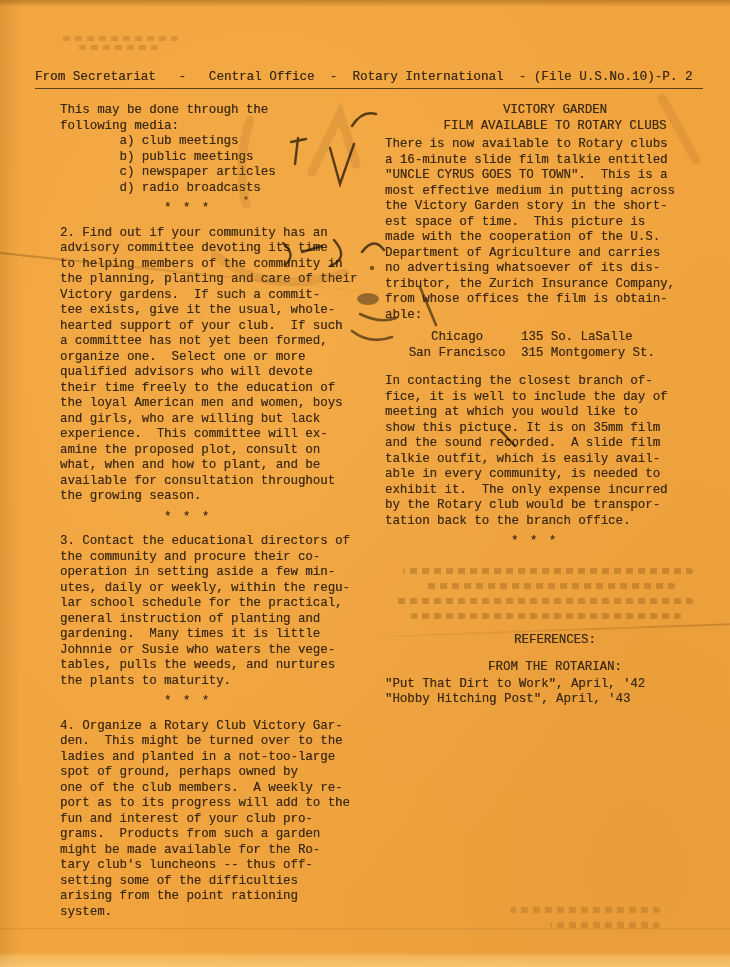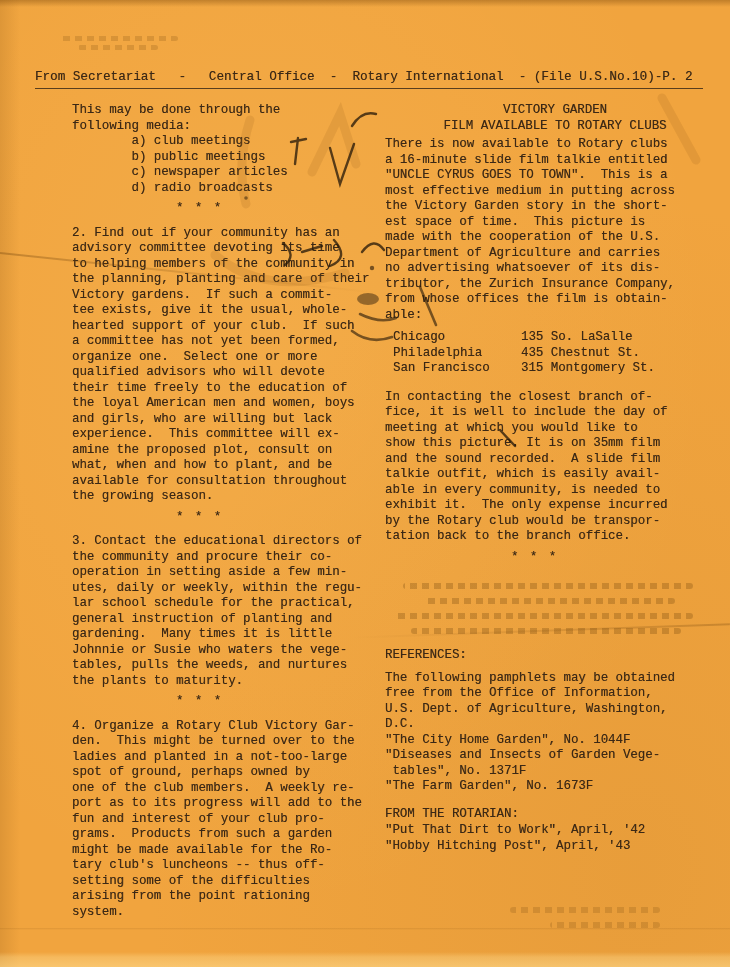--- a/index.html
+++ b/index.html
@@ -23,33 +23,33 @@
     padding-left:20px;
   }
   .txt{white-space:pre-wrap;text-shadow:0.3px 0.4px 0.6px rgba(59,40,21,.55);}
   .header{
     position:absolute;left:35px;top:70px;width:668px;
     font-size:12.6px;
     border-bottom:1.6px solid rgba(62,43,22,.85);
     padding-bottom:2px;
   }
   .col{position:absolute;top:103px;}
-  .col.left{left:72px;width:330px;}
+  .col.left{left:60px;width:330px;}
   .col.right{left:385px;width:340px;}
   .block{margin:0 0 5px 0;}
   .sep{margin:2px 0 9px 0;letter-spacing:2px;}
   .col.left .sep{padding-left:104px;}
   .col.right .sep{padding-left:126px;margin-top:4px;}
   .title{text-align:center;margin-bottom:3px;}
   .offices{margin:7px 0 13px 8px;}
   .office-row{display:flex;position:relative;}
-  .office-row .city{width:128px;flex:0 0 auto;}
+  .office-row .city{width:128px;flex:0 0 auto;text-align:center;}
   .office-row .addr{position:relative;}
   .addr2{position:absolute;left:202px;top:8px;z-index:2;white-space:nowrap;}
-  .heading{margin:0 0 7px 0;}
+  .heading{margin:0 0 7px 0;text-align:center;}
   .heading.rotarian{margin-top:12px;margin-bottom:1px;}
   .refs-body{margin-bottom:6px;}
   .footer{position:absolute;left:42px;top:938px;margin-top:36px;}
   
   .ghost-line{
     height:6px;border-radius:3px;margin:9px 0;
     background:repeating-linear-gradient(90deg, rgba(120,75,15,.30) 0 7px, rgba(120,75,15,0) 7px 12px);
     filter:blur(.5px);
     transform:scaleX(-1);
   }
@@ -146,24 +146,20 @@
 tributor, the Zurich Insurance Company,
 from whose offices the film is obtain-
 able:</div>
 
     <div class="offices">
       <div class="office-row">
         <span class="city txt">Chicago</span>
         <span class="addr txt">135 So. LaSalle</span>
       </div>
       <div class="office-row">
-        <span class="city txt">Philadelphia</span>
-        <span class="addr txt">435 Chestnut St.</span>
-      </div>
-      <div class="office-row">
         <span class="city txt">San Francisco</span>
         <span class="addr txt">315 Montgomery St.</span>
       </div>
     </div>
 
     <div class="block txt">In contacting the closest branch of-
 fice, it is well to include the day of
 meeting at which you would like to
 show this picture. It is on 35mm film
 and the sound recorded.  A slide film
@@ -175,28 +171,20 @@
     <div class="sep txt">* * *</div>
 
     <div class="ghost-para">
       <div class="ghost-line" style="width:290px;margin-left:18px;"></div>
       <div class="ghost-line" style="width:250px;margin-left:40px;"></div>
       <div class="ghost-line" style="width:300px;margin-left:8px;"></div>
       <div class="ghost-line" style="width:270px;margin-left:26px;"></div>
     </div>
 
     <div class="heading txt">REFERENCES:</div>
-    <div class="block txt refs-body">The following pamphlets may be obtained
-free from the Office of Information,
-U.S. Dept. of Agriculture, Washington,
-D.C.
-"The City Home Garden", No. 1044F
-"Diseases and Insects of Garden Vege-
- tables", No. 1371F
-"The Farm Garden", No. 1673F</div>
     <div class="heading rotarian txt">FROM THE ROTARIAN:</div>
     <div class="block txt">"Put That Dirt to Work", April, '42
 "Hobby Hitching Post", April, '43</div>
   </div>
 
   <div class="footer txt">U.S.No.10-Mar.'43-Y-4M</div>
 
   <div class="ghost-tail">
     <div class="ghost-line" style="width:150px;margin-left:40px;"></div>
     <div class="ghost-line" style="width:110px;margin-left:80px;"></div>

